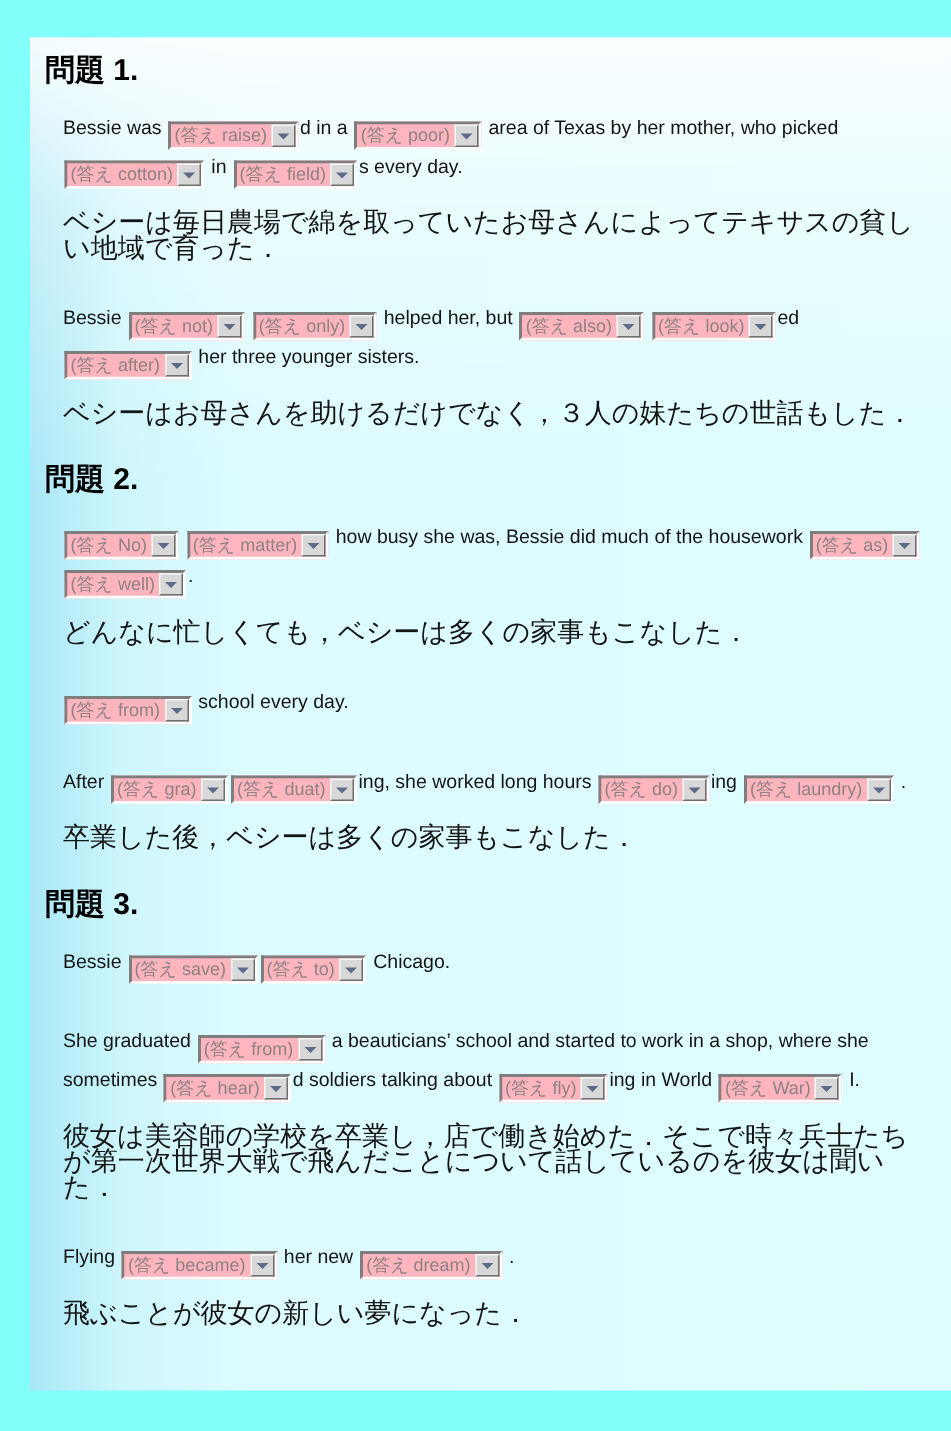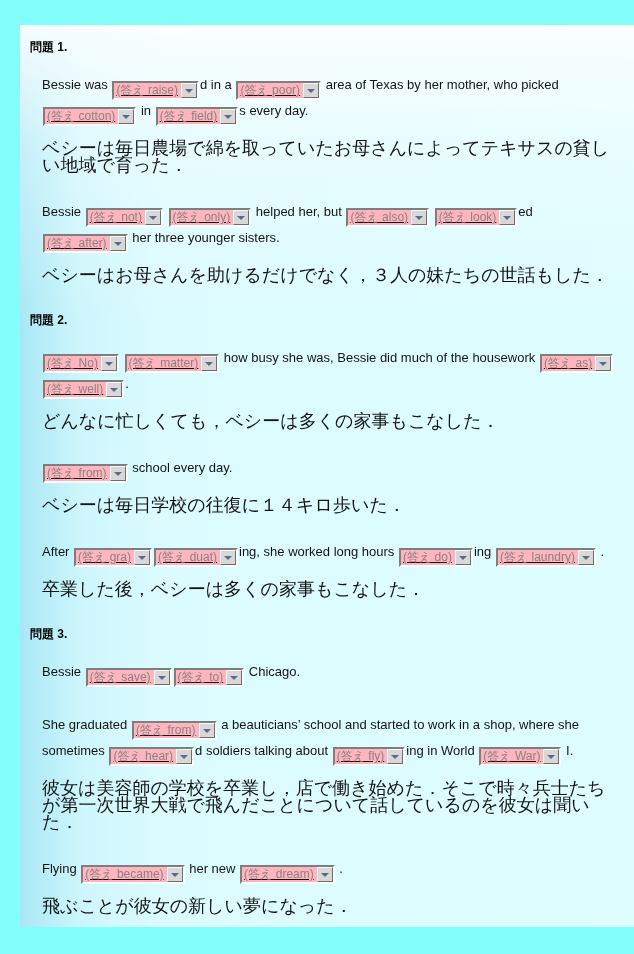--- a/index.html
+++ b/index.html
@@ -18,21 +18,21 @@
     position: absolute;
     left: 20px; top: 25px; right: 0px; bottom: 27px;
     box-sizing: border-box;
     padding: 2px 16px 0 8px;
     overflow: hidden;
     background:
       linear-gradient(to bottom, rgba(255,255,255,0.88) 0%, rgba(255,255,255,0.35) 120px, rgba(255,255,255,0) 300px),
       linear-gradient(to right, #a9e7f6 0%, #cdf6fc 60px, #dbfbff 140px, #ddfdff 100%);
   }
   .section-title {
-    font-size: 12px;
+    font-size: 20px;
     font-weight: bold;
     color: #000;
     margin: 11px 0 0 2px;
     line-height: 19px;
   }
   .item { margin: 4px 0 27px 0; }
   .q {
     margin: 17px 2px 0 14px;
     font-size: 13px;
     line-height: 22px;
@@ -49,21 +49,20 @@
   .combo {
     display: inline-flex;
     align-items: stretch;
     height: 19px;
     box-sizing: border-box;
     border: 2px solid;
     border-color: #7e7e7e #fbfbfb #fbfbfb #7e7e7e;
     background: #ffb5bd;
     vertical-align: -5px;
     margin: 0 1px;
-    text-decoration: underline;
   }
   .combo-text {
     font-size: 12px;
     line-height: 15px;
     padding: 0 3px 0 2px;
     color: #8d8184;
     background: #ffb5bd;
     white-space: nowrap;
   }
   .combo-btn {
@@ -98,21 +97,20 @@
         <div class="q"><span class="qt">Bessie </span><span class="combo"><span class="combo-text">(答え not)</span><span class="combo-btn"><span class="tri"></span></span></span><span class="qt"> </span><span class="combo"><span class="combo-text">(答え only)</span><span class="combo-btn"><span class="tri"></span></span></span><span class="qt"> helped her, but </span><span class="combo"><span class="combo-text">(答え also)</span><span class="combo-btn"><span class="tri"></span></span></span><span class="qt"> </span><span class="combo"><span class="combo-text">(答え look)</span><span class="combo-btn"><span class="tri"></span></span></span><span class="qt">ed </span><span class="combo"><span class="combo-text">(答え after)</span><span class="combo-btn"><span class="tri"></span></span></span><span class="qt"> her three younger sisters.</span></div>
         <div class="t">ベシーはお母さんを助けるだけでなく，３人の妹たちの世話もした．</div>
       </div>
       <div class="section-title">問題 2.</div>
       <div class="item">
         <div class="q"><span class="combo"><span class="combo-text">(答え No)</span><span class="combo-btn"><span class="tri"></span></span></span><span class="qt"> </span><span class="combo"><span class="combo-text">(答え matter)</span><span class="combo-btn"><span class="tri"></span></span></span><span class="qt"> how busy she was, Bessie did much of the housework </span><span class="combo"><span class="combo-text">(答え as)</span><span class="combo-btn"><span class="tri"></span></span></span><span class="qt"> </span><span class="combo"><span class="combo-text">(答え well)</span><span class="combo-btn"><span class="tri"></span></span></span><span class="qt">.</span></div>
         <div class="t">どんなに忙しくても，ベシーは多くの家事もこなした．</div>
       </div>
       <div class="item">
         <div class="q"><span class="combo"><span class="combo-text">(答え from)</span><span class="combo-btn"><span class="tri"></span></span></span><span class="qt"> school every day.</span></div>
-        <div class="t">ベシーは毎日学校の往復に１４キロ歩いた．</div>
       </div>
       <div class="item">
         <div class="q"><span class="qt">After </span><span class="combo"><span class="combo-text">(答え gra)</span><span class="combo-btn"><span class="tri"></span></span></span><span class="combo"><span class="combo-text">(答え duat)</span><span class="combo-btn"><span class="tri"></span></span></span><span class="qt">ing, she worked long hours </span><span class="combo"><span class="combo-text">(答え do)</span><span class="combo-btn"><span class="tri"></span></span></span><span class="qt">ing </span><span class="combo"><span class="combo-text">(答え laundry)</span><span class="combo-btn"><span class="tri"></span></span></span><span class="qt"> .</span></div>
         <div class="t">卒業した後，ベシーは多くの家事もこなした．</div>
       </div>
       <div class="section-title">問題 3.</div>
       <div class="item">
         <div class="q"><span class="qt">Bessie </span><span class="combo"><span class="combo-text">(答え save)</span><span class="combo-btn"><span class="tri"></span></span></span><span class="combo"><span class="combo-text">(答え to)</span><span class="combo-btn"><span class="tri"></span></span></span><span class="qt"> Chicago.</span></div>
       </div>
       <div class="item">

